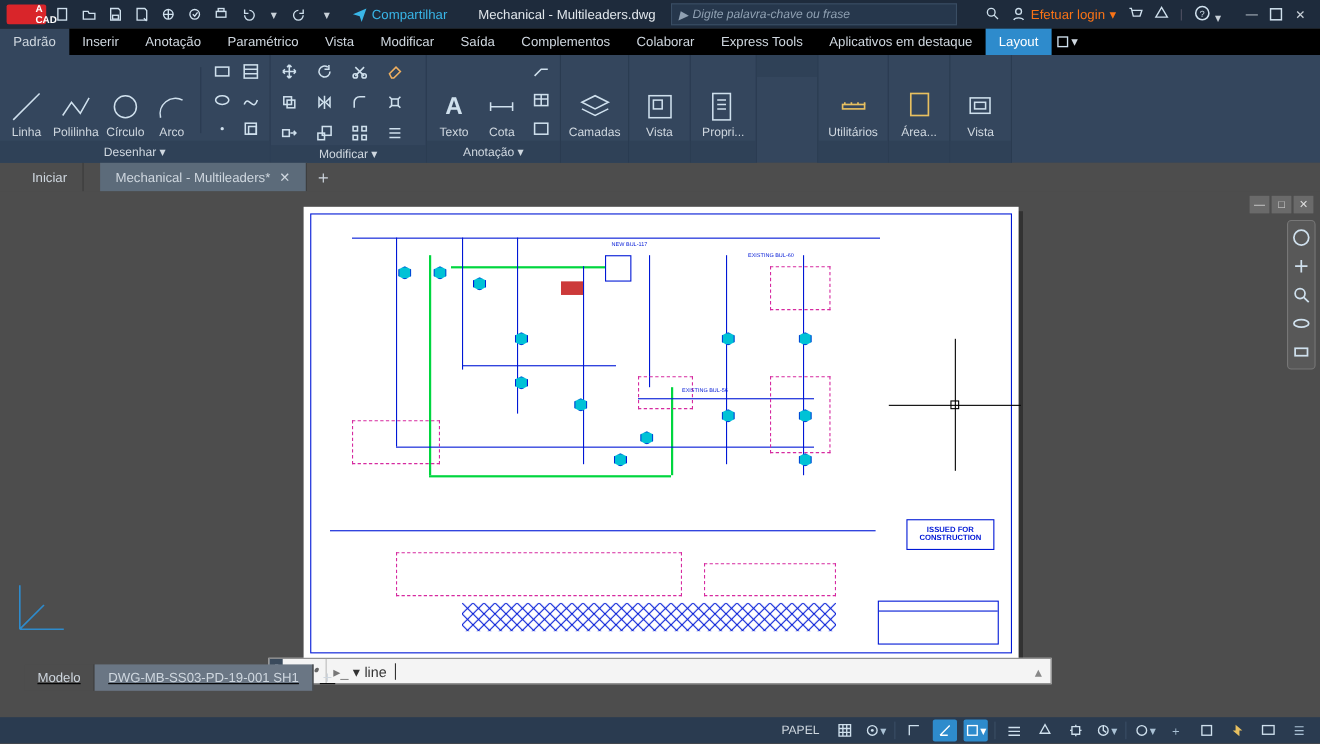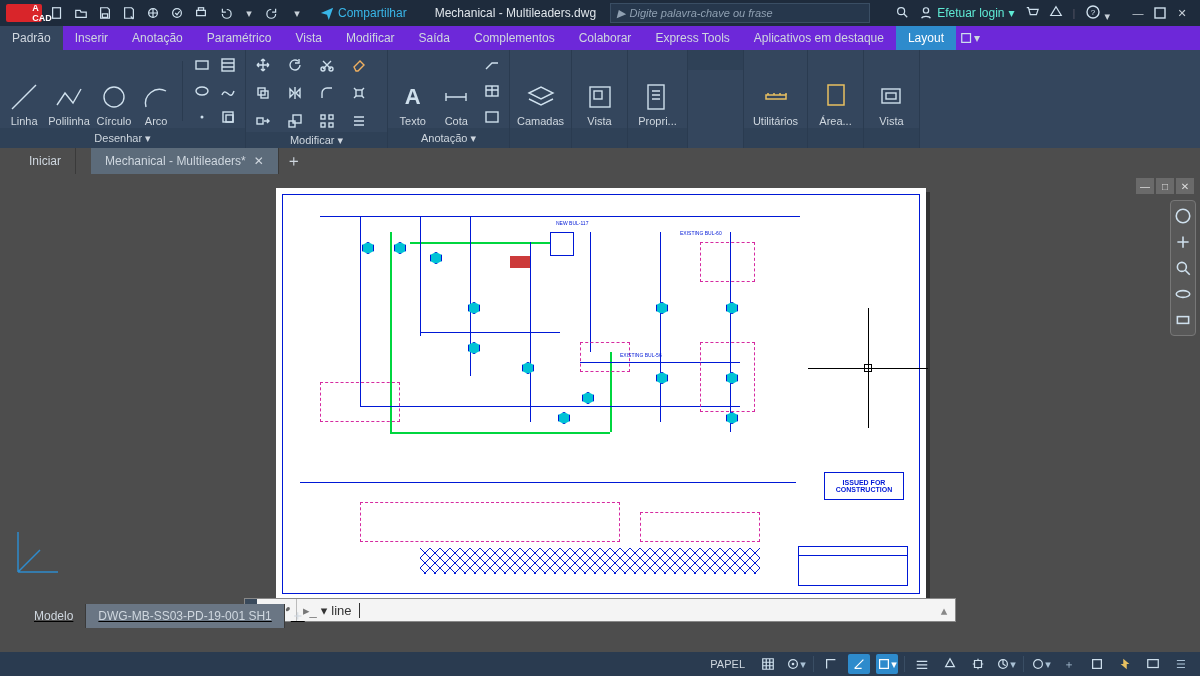--- a/index.html
+++ b/index.html
@@ -8,26 +8,26 @@
 
 .titlebar { height: 26px; background: #1e2b3c; display: flex; align-items: center; color: #c8d0d8; font-size: 11px; }
 .app-badge { width: 34px; height: 18px; background: #d9252a; color: #fff; font-size: 9px; font-weight: bold; display: flex; align-items: center; justify-content: center; margin: 0 6px; border-radius: 2px; padding-left: 36px; }
 .qat { display: flex; gap: 6px; align-items: center; }
 .qat .q { width: 18px; height: 18px; display: flex; align-items: center; justify-content: center; color: #c8d0d8; }
 .qat .q svg { width: 14px; height: 14px; }
 .share { color: #39b6e8; display: flex; align-items: center; gap: 4px; margin: 0 14px; font-size: 12px; }
 .title-center { flex: 0 0 auto; margin-left: 14px; font-size: 12px; color: #e0e6eb; }
 .search-box { margin-left: 14px; width: 260px; height: 20px; background: #26374c; border: 1px solid #3a4e64; display: flex; align-items: center; padding: 0 6px; color: #8fa0b2; font-style: italic; font-size: 11px; }
 .titlebar .right { margin-left: auto; display: flex; align-items: center; gap: 10px; padding-right: 8px; }
-.titlebar .right .link { color: #5eead4; font-size: 12px; display: flex; align-items: center; gap: 4px; }
+.titlebar .right .link { color: #f97316; font-size: 12px; display: flex; align-items: center; gap: 4px; }
 .win-btns { display: flex; gap: 2px; margin-left: 8px; }
 .win-btns span { width: 20px; height: 18px; display: flex; align-items: center; justify-content: center; color: #c8d0d8; }
 
 
-.menurow { height: 24px; background: #6d28d9; display: flex; align-items: stretch; color: #cfd7df; font-size: 12px; }
+.menurow { height: 24px; background: #000000; display: flex; align-items: stretch; color: #cfd7df; font-size: 12px; }
 .menurow .mtab { padding: 0 12px; display: flex; align-items: center; cursor: pointer; }
 .menurow .mtab.active { background: #34465d; }
 .menurow .mtab.layout { background: #2e8bcc; color: #fff; }
 .menurow .spacer { flex: 1; }
 .menurow .gear { width: 28px; display: flex; align-items: center; justify-content: center; }
 
 
 .ribbon { height: 98px; background: #34465d; display: flex; color: #cfd7df; font-size: 11px; }
 .panel { border-right: 1px solid #2a3b50; display: flex; flex-direction: column; }
 .panel-body { flex: 1; display: flex; align-items: center; padding: 4px 6px 0 6px; gap: 6px; }

